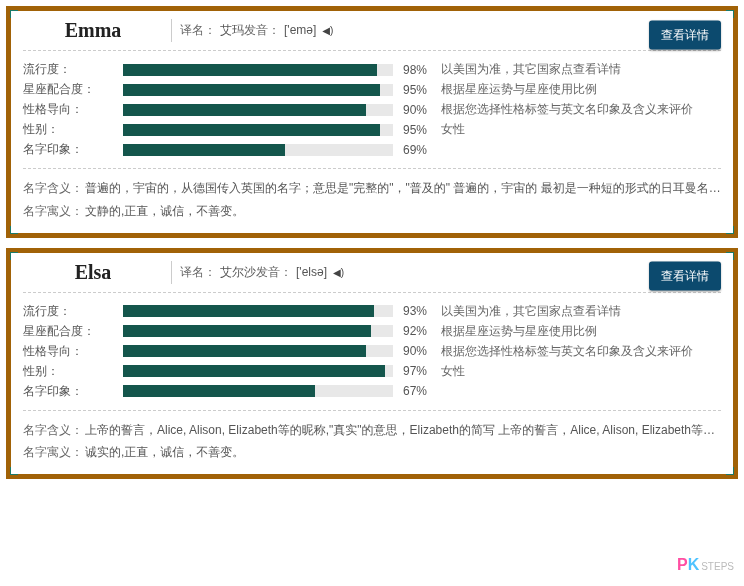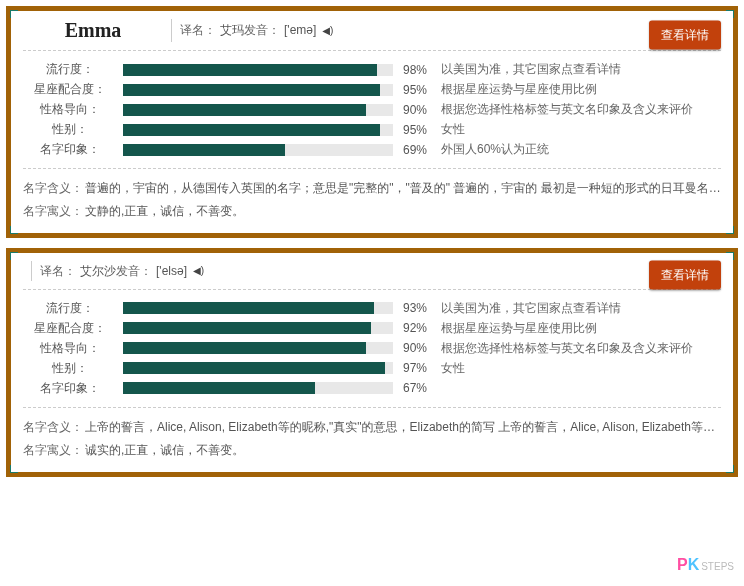--- a/index.html
+++ b/index.html
@@ -66,40 +66,40 @@
     display: inline-block;
     margin-left: 6px;
     font-size: 10px;
     color: #444;
   }
   .details-btn {
     position: absolute;
     right: 0;
     top: 50%;
     transform: translateY(-50%);
-    background: #c2410c;
+    background: #0c4a6e;
     color: #fff;
     border: none;
     padding: 6px 12px;
     font-size: 12px;
     border-radius: 3px;
     cursor: pointer;
     box-shadow: 0 1px 2px rgba(0,0,0,0.3);
   }
   .bars {
     margin-left: 0;
   }
   .bar-row {
     display: flex;
     align-items: center;
     margin: 3px 0;
   }
   .bar-label {
     width: 100px;
-    text-align: center;
+    text-align: left;
     color: #555;
     padding-right: 6px;
   }
   .bar-track {
     width: 270px;
     height: 12px;
     background: #e8e8e8;
     position: relative;
   }
   .bar-fill {
@@ -210,39 +210,41 @@
           </div>
           <div class="bar-pct">95%</div>
           <div class="bar-desc">女性</div>
         </div>
         <div class="bar-row">
           <div class="bar-label">名字印象：</div>
           <div class="bar-track">
             <div class="bar-fill" style="width: 60%;"></div>
           </div>
           <div class="bar-pct">69%</div>
-          <div class="bar-desc">外国人60%认为正统</div>
         </div>
       </div>
       <div class="divider"></div>
       <div class="meaning-row">
         <div class="meaning-label">名字含义：</div>
         <div class="meaning-text">普遍的，宇宙的，从德国传入英国的名字；意思是"完整的"，"普及的" 普遍的，宇宙的 最初是一种短的形式的日耳曼名字，从元…</div>
       </div>
       <div class="meaning-row">
         <div class="meaning-label">名字寓义：</div>
         <div class="meaning-text">文静的,正直，诚信，不善变。</div>
       </div>
     </div>
     <div class="card">
       <div class="corner tl"></div>
       <div class="corner tr"></div>
       <div class="corner bl"></div>
       <div class="corner br"></div>
       <div class="header">
+        <div class="name-col">
+          <div class="name">Elsa</div>
+        </div>
         <div class="vline"></div>
         <div class="meta-col">
           <div class="meta-row">
             <span class="meta-label">译名：</span>
             <span class="meta-val">艾尔沙</span>
           </div>
           <div class="meta-row">
             <span class="meta-label">发音：</span>
             <span class="meta-val">['elsə]</span>
             <span class="sound-icon">◀)</span>

